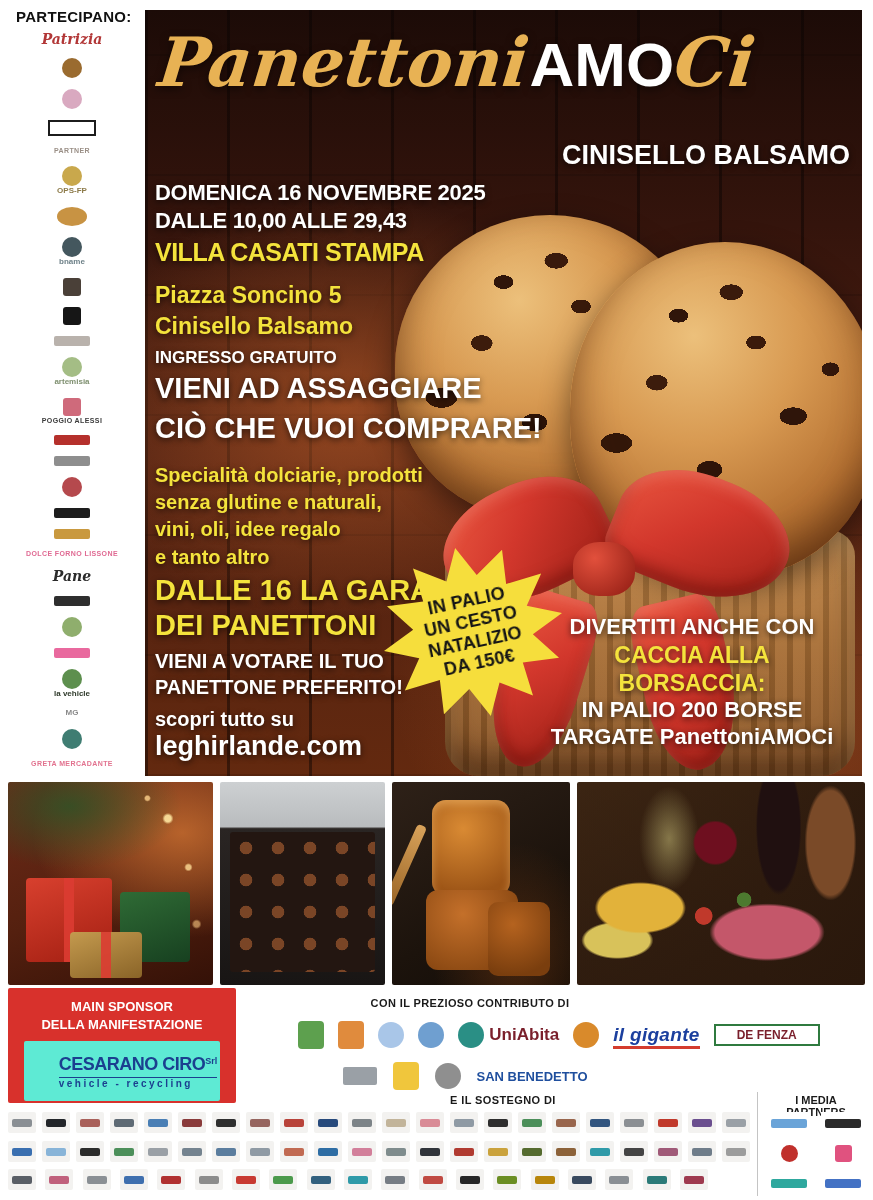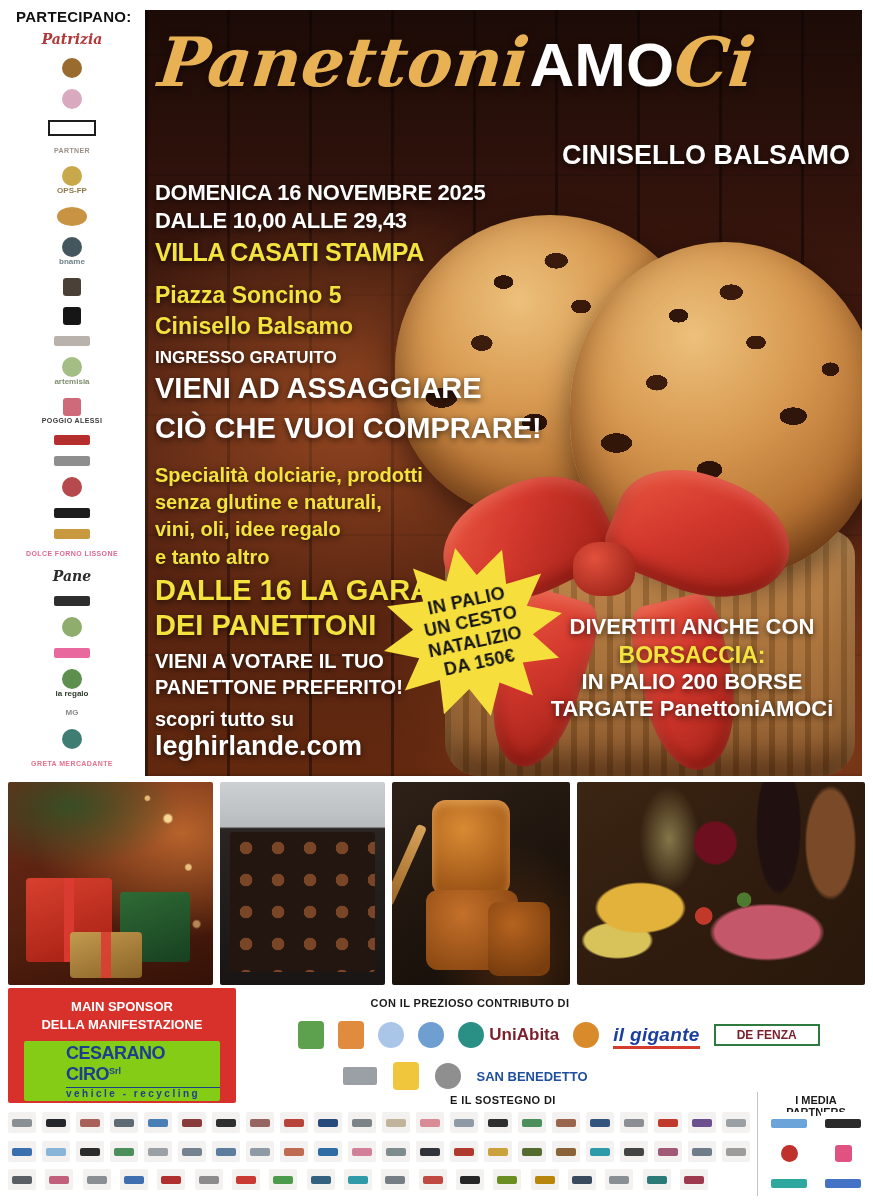--- a/index.html
+++ b/index.html
@@ -141,22 +141,22 @@
       radial-gradient(circle 10px at 58% 58%, #4c7a2f 70%, rgba(0,0,0,0) 76%),
       radial-gradient(ellipse 50px 26px at 14% 78%, #d8c25a 65%, rgba(0,0,0,0) 72%),
       radial-gradient(ellipse 36px 80px at 88% 30%, #7a4a28 65%, rgba(0,0,0,0) 72%),
       linear-gradient(120deg,#43291688 0%,#2a180c 100%),
       linear-gradient(#33200f,#1d1109);}
 
   
   #main-sponsor{left:8px;top:988px;width:228px;height:115px;background:#D8312C;border-radius:2px;
                 display:flex;flex-direction:column;align-items:center;padding-top:10px;box-sizing:border-box;}
   .ms-line{color:#fff;font-weight:900;font-size:13px;line-height:1.35;}
-  #ms-card{margin-top:8px;width:196px;height:60px;background:#84cc16;border-radius:2px;
-           display:flex;align-items:center;justify-content:center;gap:10px;}
+  #ms-card{margin-top:8px;width:196px;height:60px;background:#5eead4;border-radius:2px;
+           display:flex;align-items:center;justify-content:center;gap:0;}
   #recycle{position:relative;width:32px;height:30px;flex:0 0 32px;}
   #recycle span{position:absolute;width:0;height:0;border:9px solid transparent;}
   #arr-red{border-bottom-color:#d8312c;top:-4px;left:8px;transform:rotate(40deg);}
   #arr-blue{border-left-color:#1f4f9e;bottom:-2px;left:-2px;transform:rotate(-20deg);}
   #arr-yellow{border-right-color:#f0c63c;bottom:-2px;right:-2px;transform:rotate(20deg);}
   #ms-name{color:#1b3f8f;font-weight:900;font-size:18px;letter-spacing:-.5px;}
   #ms-suffix{font-size:9px;font-weight:700;vertical-align:super;}
   #ms-tag{color:#1b3f8f;font-size:10px;font-weight:700;letter-spacing:2.5px;border-top:1px solid #1b3f8f;margin-top:2px;}
 
   #contrib-header{left:255px;top:997px;width:430px;text-align:center;font-size:11px;font-weight:900;color:#1a1a1a;letter-spacing:.4px;}
@@ -281,21 +281,21 @@
       <div class="side-logo">
         <span class="sshape circle" style="background: rgb(143, 174, 109);"></span>
 
       </div>
       <div class="side-logo">
         <span class="sshape bar" style="background: rgb(233, 105, 158);"></span>
 
       </div>
       <div class="side-logo">
         <span class="sshape circle" style="background: rgb(93, 143, 78);"></span>
-        <span class="slbl" style="color: rgb(47, 58, 43);">la regalo</span>
+        <span class="slbl" style="color: rgb(47, 58, 43);">la vehicle</span>
       </div>
       <div class="side-logo">
 
         <span class="slbl" style="color: rgb(138, 138, 138);">MG</span>
       </div>
       <div class="side-logo">
         <span class="sshape circle" style="background: rgb(63, 125, 114);"></span>
 
       </div>
       <div class="side-logo">
@@ -353,20 +353,21 @@
 
   <div id="starburst" class="abs">
     <div>IN PALIO</div>
     <div>UN CESTO</div>
     <div>NATALIZIO</div>
     <div>DA 150€</div>
   </div>
 
   <div id="promo" class="abs">
     <span class="wtxt">DIVERTITI ANCHE CON</span>
+    <span class="ytxt">CACCIA ALLA</span>
     <span class="ytxt">BORSACCIA:</span>
     <span class="wtxt">IN PALIO 200 BORSE</span>
     <span class="wtxt">TARGATE PanettoniAMOCi</span>
   </div>
 </div>
 
 <div id="photo1" class="abs photo">
   <div id="gift-red" class="abs">
       <div class="abs ribbon-v" style="left:38px;top:0;height:84px;"></div>
     </div>

